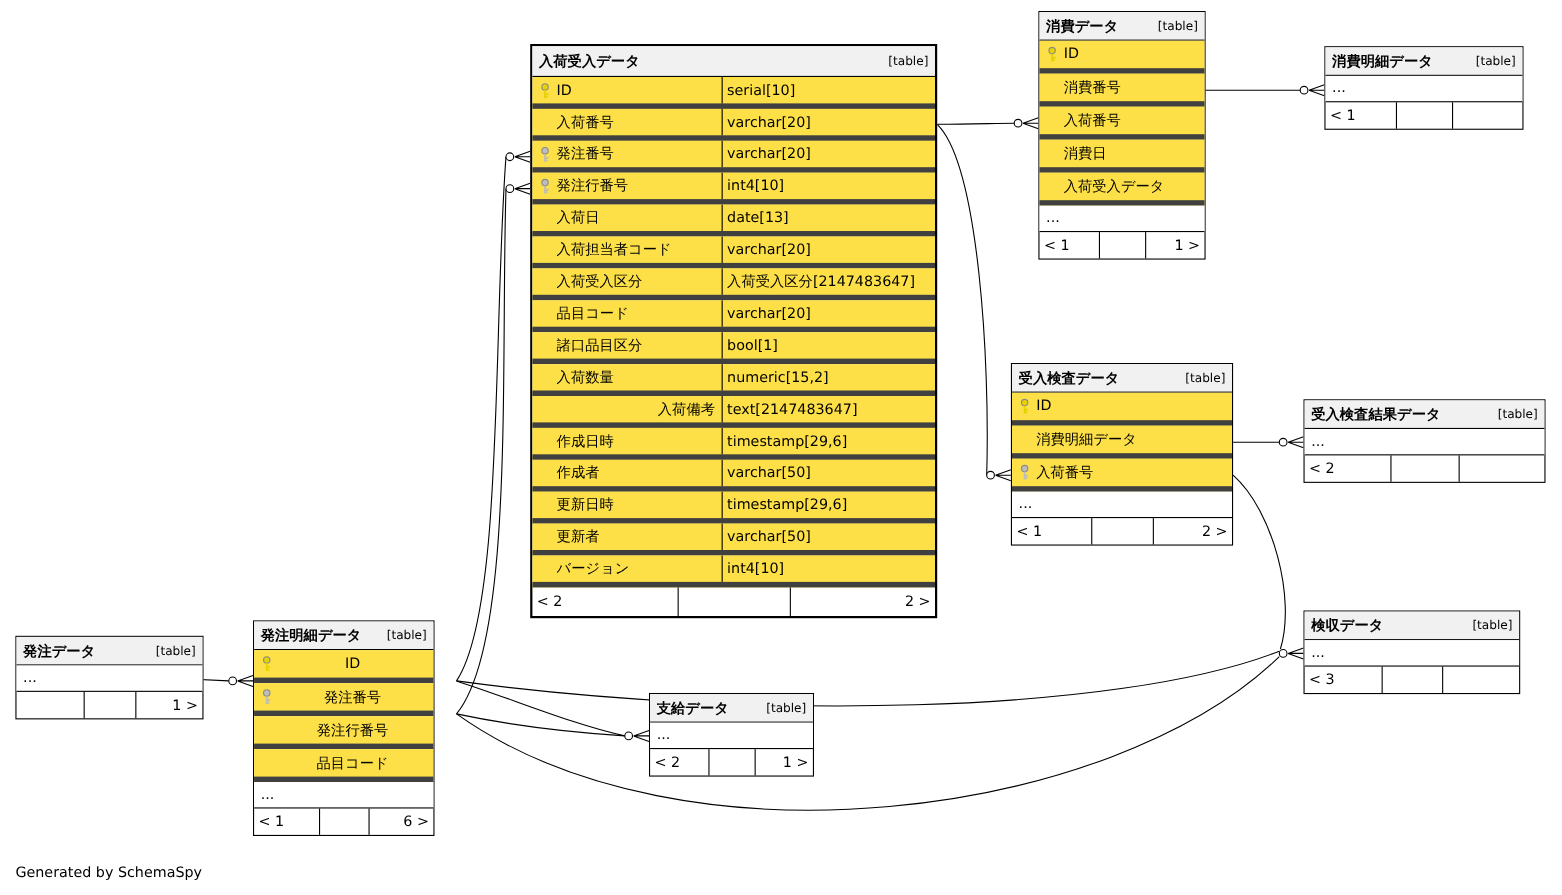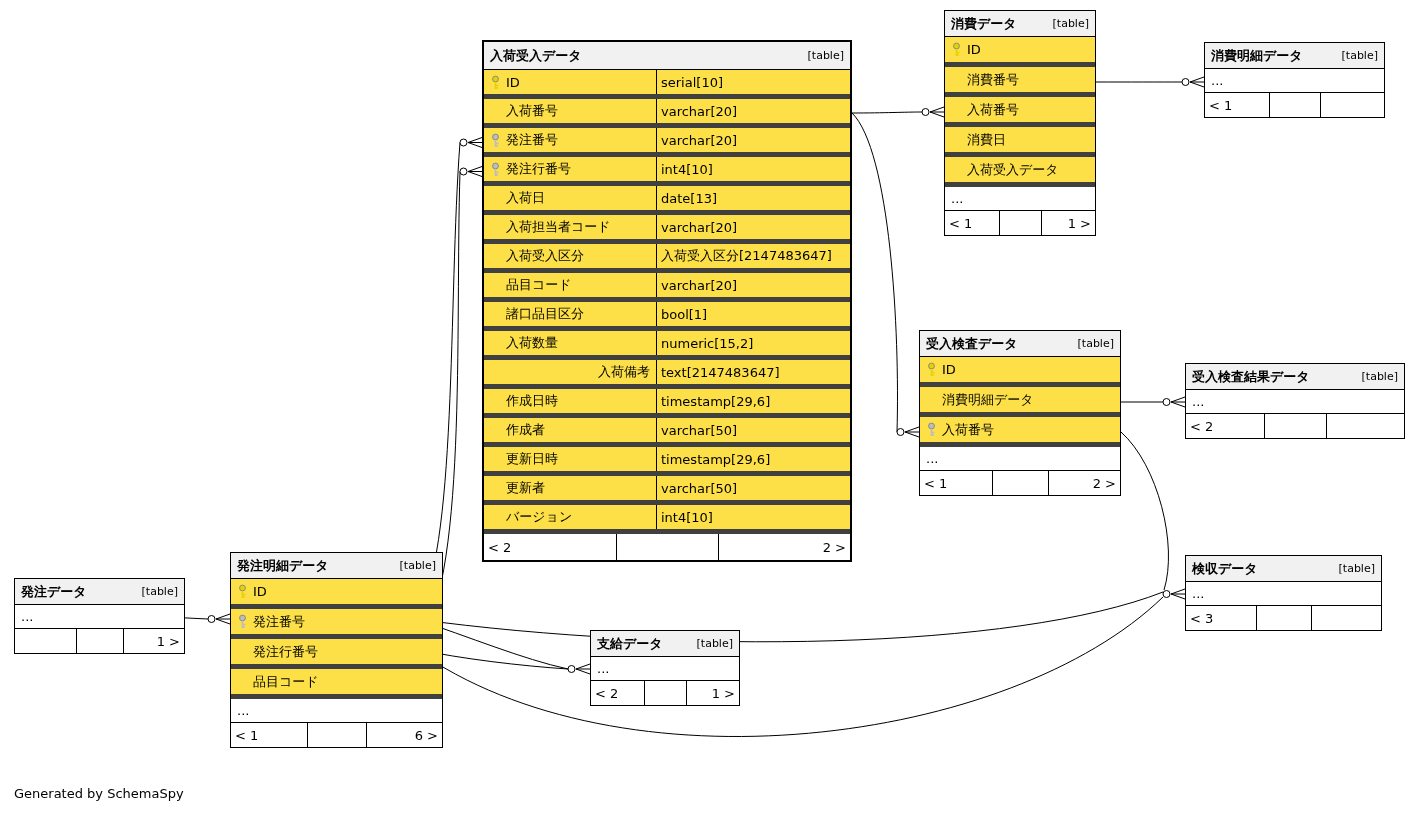--- a/index.html
+++ b/index.html
@@ -281,21 +281,21 @@
         <span class="nm">検収データ</span>
         <span class="tag">[table]</span>
       </div>
       <div class="dotsrow">...</div>
       <div class="ftr">
         <span class="fc fc1">&lt; 3</span>
         <span class="fc fc2"></span>
         <span class="fc fc3"></span>
       </div>
     </div>
-    <div class="tbl" style="left: 230px; top: 552px; width: 213px;">
+    <div class="tbl" style="left: 230px; top: 564px; width: 165px; text-align: center;">
       <div class="hdr">
         <span class="nm">発注明細データ</span>
         <span class="tag">[table]</span>
       </div>
       <div class="row">
         <span class="keycell">
           <svg width="11" height="15" viewBox="0 0 11 15">
             <circle cx="5.5" cy="4" r="2.9" fill="#e6d200" stroke="#8a8a8a" stroke-width="1"></circle>
             <path d="M5.5 6.9 L5.5 14 M5.5 10.5 L8.6 10.5 M5.5 12.8 L7.8 12.8" stroke="#e6d200" stroke-width="1.7" fill="none"></path>
           </svg>

